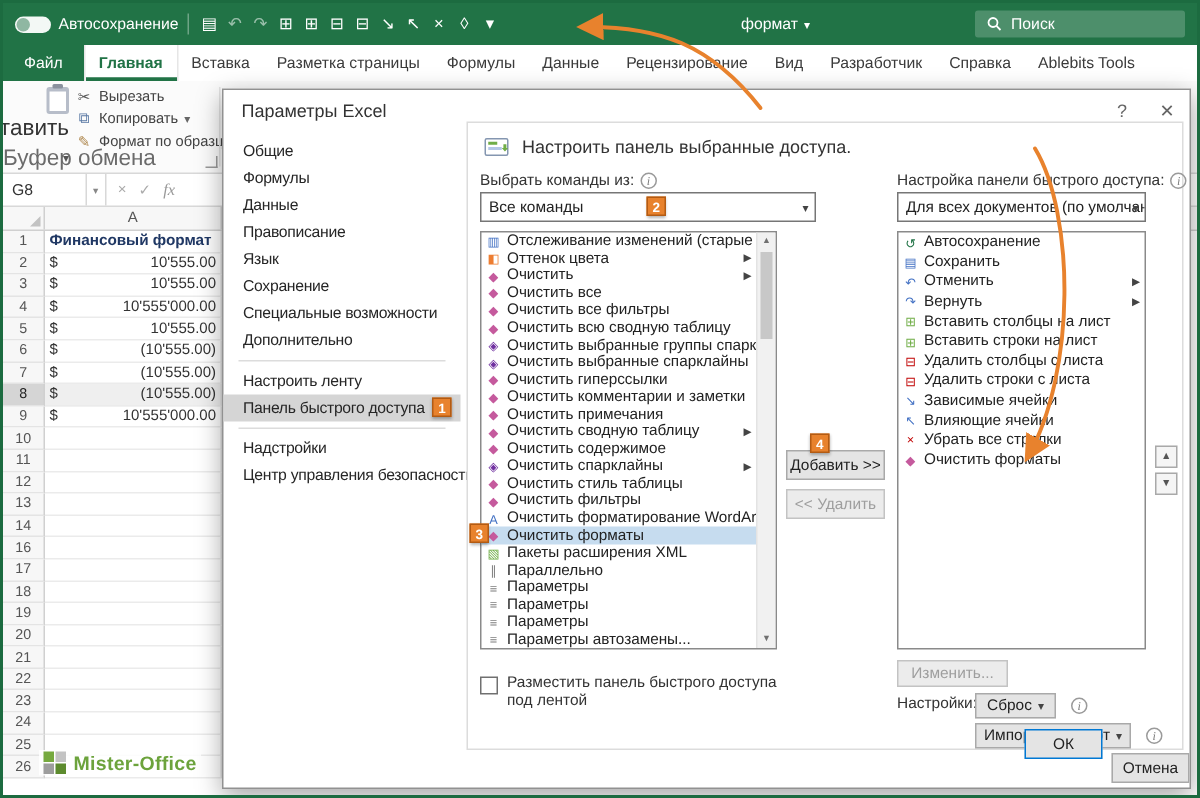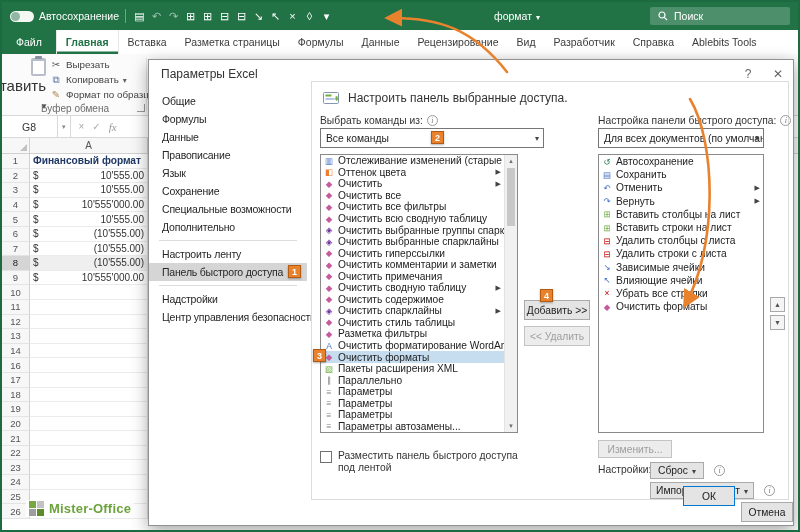--- a/index.html
+++ b/index.html
@@ -24,26 +24,26 @@
 .tab.active{color:#217346;box-shadow:inset 0 -2.5px 0 #217346;border-left:1px solid #e6e6e6;border-right:1px solid #e6e6e6;font-weight:bold}
 
 .ribbon{position:absolute;left:0;top:52px;width:100%;height:62px;background:#fbfbfb;border-bottom:1px solid #d8d8d8;z-index:1}
 .paste-btn{position:absolute;left:4px;top:3px;width:40px;height:55px;display:flex;flex-direction:column;align-items:flex-end;justify-content:center;gap:1px;font-size:15px;color:#333}
 .clip{width:15px;height:18px;background:#b7bdc9;border-radius:2px;position:relative}
 .clip::before{content:"";position:absolute;left:2px;top:3px;width:11px;height:13px;background:#fff}
 .clip::after{content:"";position:absolute;left:4px;top:-2px;width:7px;height:3px;background:#8a919e;border-radius:1px}
 .small-btns{position:absolute;left:48px;top:4px;display:flex;flex-direction:column;gap:2px}
 .rbtn{display:flex;align-items:center;gap:4px;height:13px;font-size:9.8px;color:#444;white-space:nowrap}
 .rbtn .ic{width:12px;text-align:center;font-size:10px}
-.grp{position:absolute;left:0;bottom:1px;width:146px;text-align:center;font-size:10px;color:#6b6b6b}
+.grp{position:absolute;left:0;bottom:1px;width:146px;text-align:left;font-size:15px;color:#6b6b6b}
 .launcher{position:absolute;left:135px;bottom:3px;width:8px;height:8px;border:1px solid #9a9a9a;border-top:none;border-left:none}
 .grp-sep{position:absolute;left:144px;top:4px;bottom:4px;width:1px;background:#e2e2e2}
 
 .fbar{position:absolute;left:0;top:114px;width:100%;height:22px;background:#fff;border-bottom:1px solid #d8d8d8;display:flex;align-items:center;z-index:1}
-.namebox{width:56px;height:100%;border-right:1px solid #d8d8d8;display:flex;align-items:center;padding-left:20px;font-size:10.5px;color:#333}
+.namebox{width:56px;height:100%;border-right:1px solid #d8d8d8;display:flex;align-items:center;padding-left:6px;font-size:10.5px;color:#333}
 .nb-caret{font-size:7px;color:#888;padding:0 4px;border-right:1px solid #d8d8d8;height:100%;display:flex;align-items:center}
 .fx{font-family:"Liberation Serif",serif;font-style:italic;color:#999;font-size:11px;margin-left:8px}
 .fmark{color:#aaa;font-size:10px;margin-left:8px}
 
 .colhead{position:absolute;left:0;top:136px;width:100%;height:16px;background:#f7f7f7;border-bottom:1px solid #d0d0d0;display:flex;font-size:10px;color:#555;z-index:1}
 .corner{width:28px;border-right:1px solid #d0d0d0;position:relative}
 .corner::after{content:"";position:absolute;right:2px;bottom:2px;border-style:solid;border-width:0 0 7px 7px;border-color:transparent transparent #c2c2c2 transparent}
 .colA{width:118px;border-right:1px solid #d0d0d0;display:flex;align-items:center;justify-content:center}
 .sheet-rows{position:absolute;left:0;top:152px;width:147px;bottom:0;z-index:1;background:#fff}
 .srow{display:flex;height:14.6px}
@@ -481,21 +481,21 @@
             <span class="ic" style="color: rgb(112, 48, 160);">◈</span>
             <span>Очистить спарклайны</span>
             <span class="sub">▶</span>
           </div>
           <div class="litem">
             <span class="ic" style="color: rgb(197, 90, 157);">◆</span>
             <span>Очистить стиль таблицы</span>
           </div>
           <div class="litem">
             <span class="ic" style="color: rgb(197, 90, 157);">◆</span>
-            <span>Разметка фильтры</span>
+            <span>Очистить фильтры</span>
           </div>
           <div class="litem">
             <span class="ic" style="color: rgb(68, 114, 196);">A</span>
             <span>Очистить форматирование WordArt</span>
           </div>
           <div class="litem selected">
             <span class="ic" style="color: rgb(197, 90, 157);">◆</span>
             <span>Очистить форматы</span>
           </div>
           <div class="litem">

